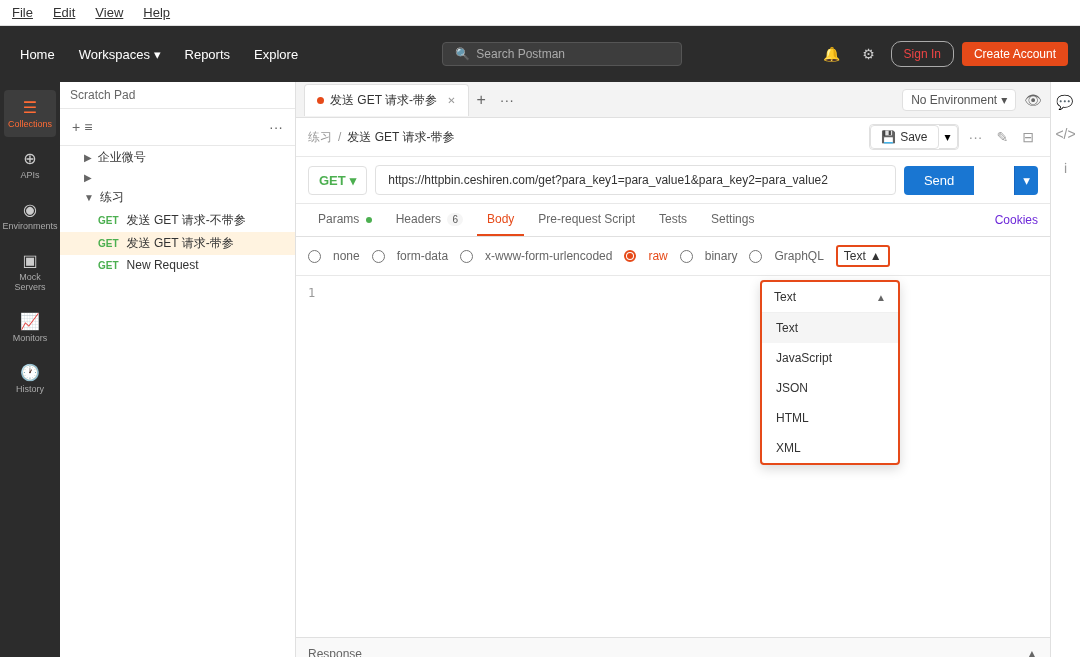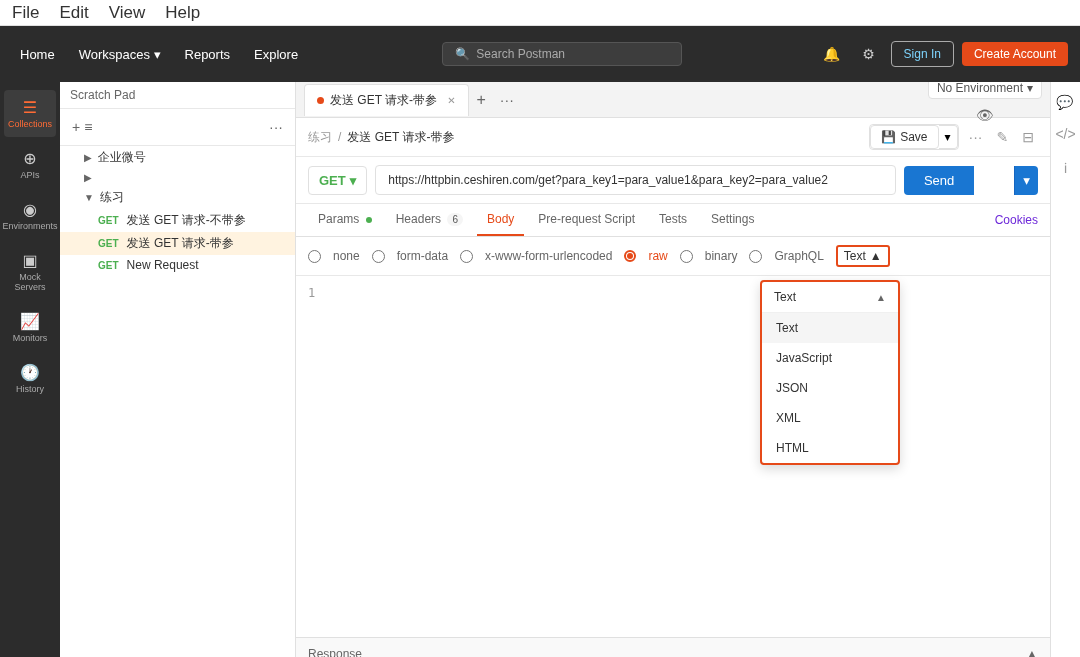--- a/index.html
+++ b/index.html
@@ -1,33 +1,33 @@
 <!DOCTYPE html>
 <html><head>
   <meta charset="utf-8">
   <style>
     * { box-sizing: border-box; margin: 0; padding: 0; }
     body { font-family: -apple-system, BlinkMacSystemFont, 'Segoe UI', sans-serif; font-size: 12px; background: #f3f3f3; overflow: hidden; width: 1080px; height: 657px; }
 
     
     .menu-bar { display: flex; align-items: center; background: #fff; border-bottom: 1px solid #e0e0e0; height: 26px; padding: 0 8px; gap: 12px; }
-    .menu-item { font-size: 17px; color: #333; cursor: pointer; padding: 2px 4px; }
+    .menu-item { font-size: 13px; color: #333; cursor: pointer; padding: 2px 4px; text-decoration: underline; }
 
     
     .main-nav { display: flex; align-items: center; background: #2c2c2c; height: 56px; padding: 0 12px; gap: 8px; }
     .nav-home { color: #fff; font-size: 13px; font-weight: 500; padding: 6px 8px; cursor: pointer; }
     .nav-workspaces { color: #fff; font-size: 13px; padding: 6px 8px; cursor: pointer; display: flex; align-items: center; gap: 4px; }
     .nav-reports { color: #fff; font-size: 13px; padding: 6px 8px; cursor: pointer; }
     .nav-explore { color: #fff; font-size: 13px; padding: 6px 8px; cursor: pointer; }
     .nav-search { flex: 1; display: flex; justify-content: center; }
     .search-box { display: flex; align-items: center; background: #3d3d3d; border: 1px solid #555; border-radius: 4px; padding: 4px 12px; gap: 6px; width: 240px; cursor: pointer; }
     .search-box span { color: #aaa; font-size: 12px; }
     .nav-right { display: flex; align-items: center; gap: 8px; }
     .icon-btn { color: #ccc; width: 28px; height: 28px; display: flex; align-items: center; justify-content: center; cursor: pointer; border-radius: 4px; font-size: 14px; }
-    .sign-in-btn { color: #7dd3fc; font-size: 12px; padding: 5px 12px; border: 1px solid #aaa; border-radius: 4px; cursor: pointer; background: transparent; }
+    .sign-in-btn { color: #ef4444; font-size: 12px; padding: 5px 12px; border: 1px solid #aaa; border-radius: 10px; cursor: pointer; background: transparent; }
     .create-account-btn { background: #e64a19; color: #fff; font-size: 12px; padding: 5px 12px; border-radius: 4px; cursor: pointer; border: none; font-weight: 500; }
 
     
     .app-body { display: flex; height: calc(657px - 70px); }
 
     
     .sidebar-icons { width: 60px; background: #2c2c2c; display: flex; flex-direction: column; align-items: center; padding-top: 8px; gap: 4px; }
     .sidebar-icon-item { display: flex; flex-direction: column; align-items: center; gap: 2px; padding: 8px 4px; cursor: pointer; border-radius: 4px; width: 52px; }
     .sidebar-icon-item.active { background: #3d3d3d; }
     .sidebar-icon-item .icon-sym { font-size: 16px; color: #ccc; }
@@ -55,21 +55,21 @@
     
     .main-content { flex: 1; display: flex; flex-direction: column; background: #fff; overflow: hidden; }
 
     
     .tab-bar { display: flex; align-items: center; background: #f3f3f3; border-bottom: 1px solid #e0e0e0; padding: 0 8px; height: 36px; gap: 2px; }
     .tab-item { display: flex; align-items: center; gap: 6px; padding: 6px 12px; background: #fff; border-top-left-radius: 4px; border-top-right-radius: 4px; font-size: 12px; color: #333; cursor: pointer; border: 1px solid #e0e0e0; border-bottom: none; position: relative; height: 32px; }
     .tab-item .tab-dot { width: 7px; height: 7px; border-radius: 50%; background: #e64a19; }
     .tab-item .tab-close { color: #999; font-size: 10px; margin-left: 4px; cursor: pointer; }
     .tab-add-btn { color: #666; cursor: pointer; font-size: 16px; padding: 2px 6px; }
     .tab-more-btn { color: #666; cursor: pointer; font-size: 14px; padding: 2px 6px; }
-    .tab-right { margin-left: auto; display: flex; align-items: center; gap: 8px; flex-direction: column; }
+    .tab-right { margin-left: auto; display: flex; align-items: center; gap: 8px; }
     .no-env-select { display: flex; align-items: center; gap: 4px; font-size: 12px; color: #555; border: 1px solid #e0e0e0; border-radius: 4px; padding: 3px 8px; cursor: pointer; background: #fff; }
     .eye-btn { color: #666; cursor: pointer; font-size: 14px; }
 
     
     .request-path { display: flex; align-items: center; padding: 6px 12px; border-bottom: 1px solid #e8e8e8; gap: 6px; font-size: 12px; }
     .breadcrumb-text { color: #999; }
     .breadcrumb-sep { color: #999; }
     .request-name { color: #333; font-weight: 500; }
     .path-right { margin-left: auto; display: flex; align-items: center; gap: 6px; }
     .save-btn { display: flex; align-items: center; gap: 4px; border: 1px solid #e0e0e0; border-radius: 4px; padding: 4px 10px; font-size: 12px; cursor: pointer; background: #fff; color: #333; }
@@ -330,22 +330,22 @@
     </div>
 
     <div class="dropdown-overlay">
       <div class="dropdown-header">
         <span>Text</span>
         <span class="dropdown-chevron">▲</span>
       </div>
       <div class="dropdown-item selected">Text</div>
       <div class="dropdown-item">JavaScript</div>
       <div class="dropdown-item">JSON</div>
+      <div class="dropdown-item">HTML</div>
       <div class="dropdown-item">XML</div>
-      <div class="dropdown-item">HTML</div>
     </div>
 
     <div class="response-bar">
       <span class="response-label">Response</span>
       <span class="response-chevron">▲</span>
     </div>
   </div>
 
   <div class="right-sidebar">
     <span class="right-icon">💬</span>

